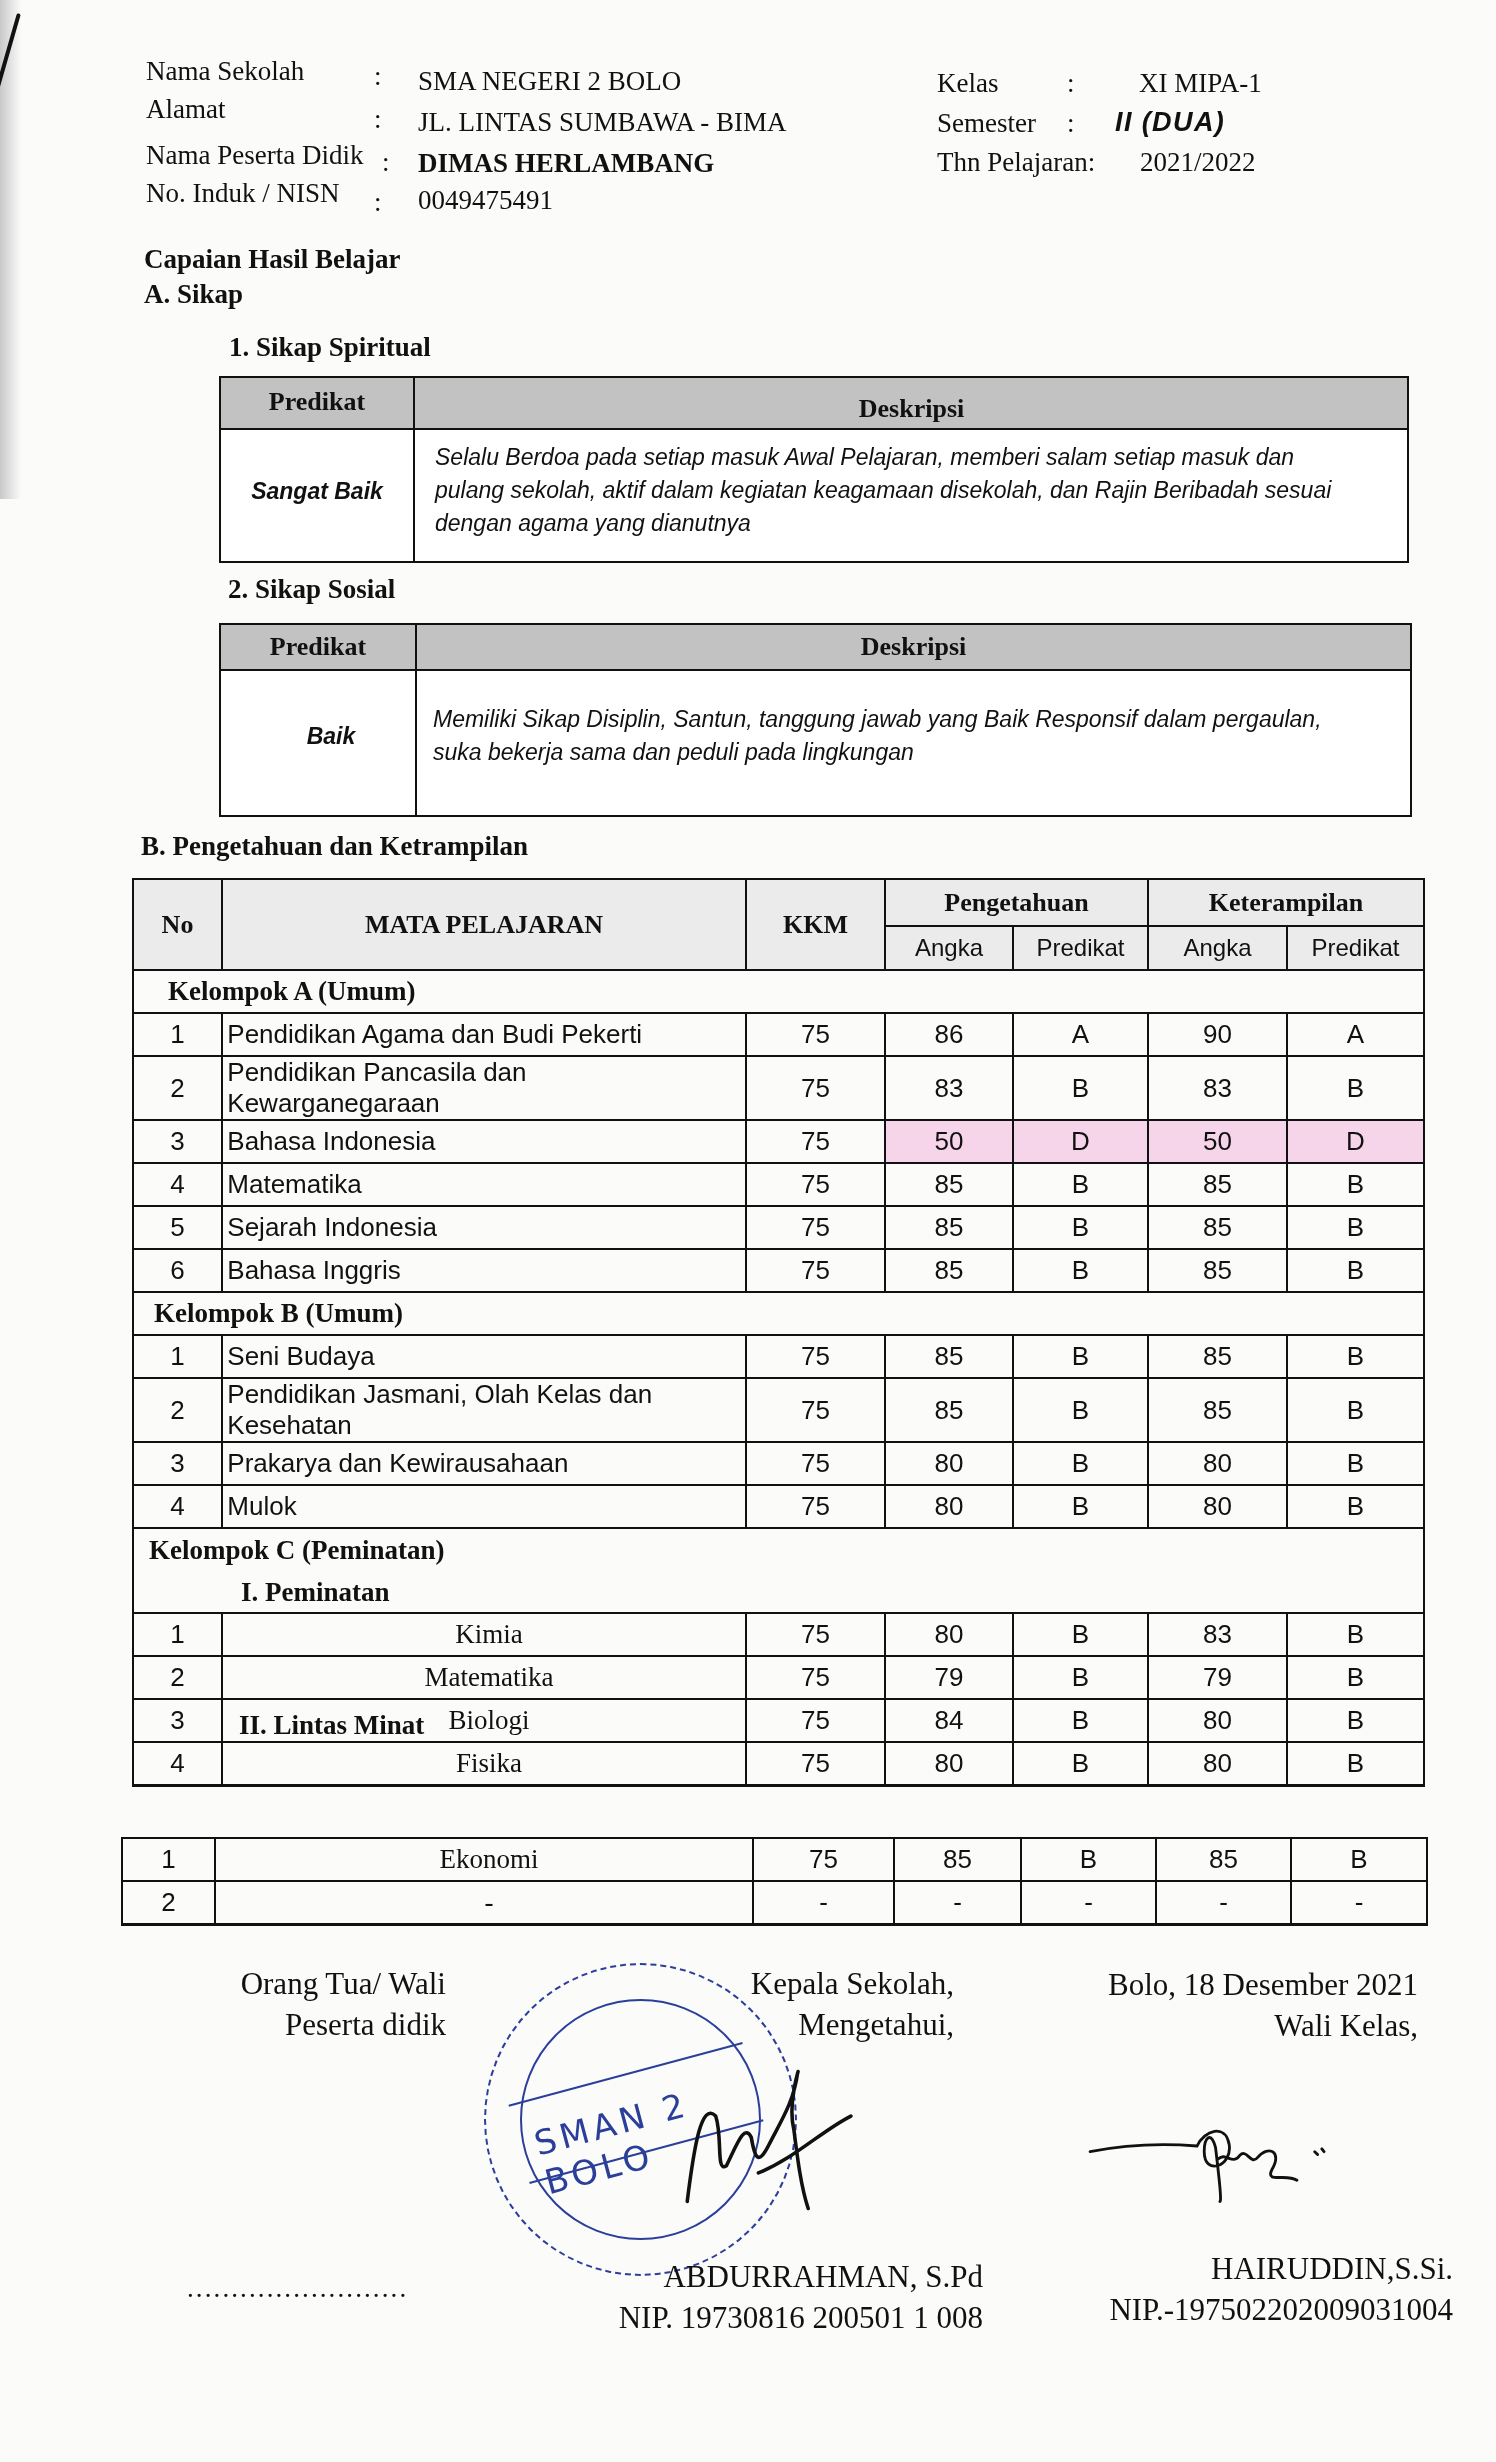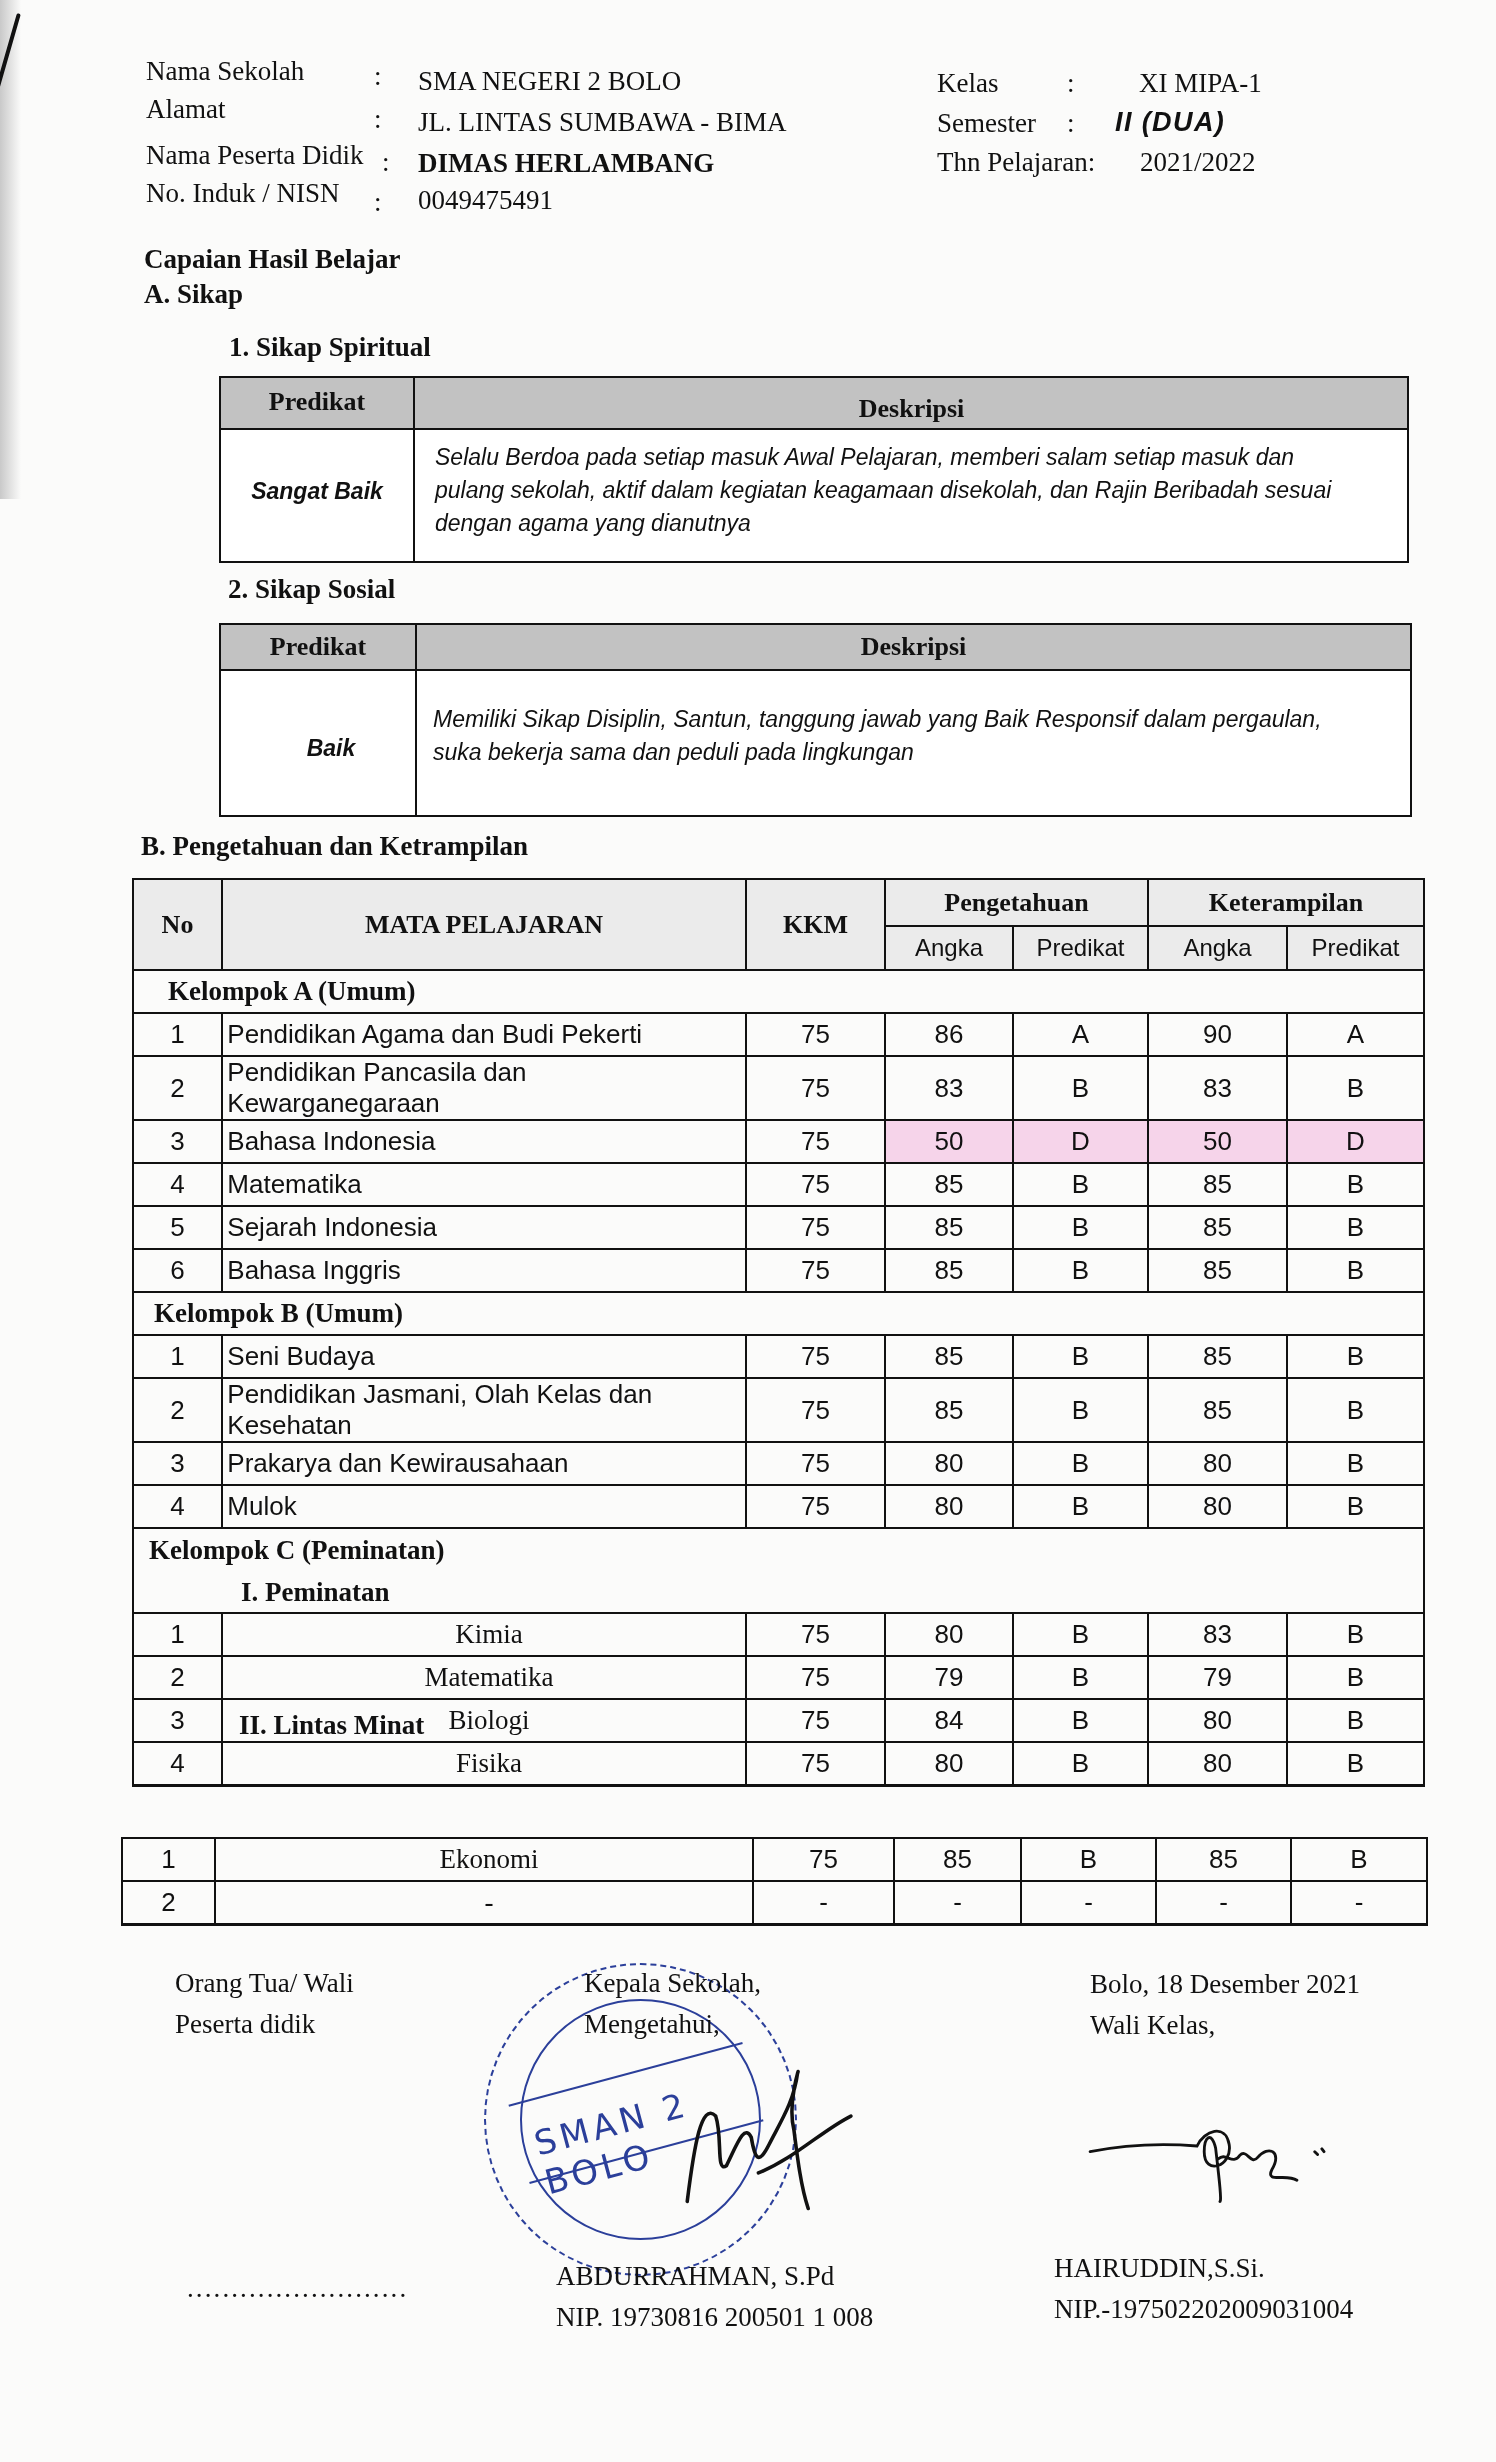--- a/index.html
+++ b/index.html
@@ -39,21 +39,21 @@
   table.g td.serifname { font-family:"Liberation Serif", serif; font-size:27px; text-align:center; padding-left:10px; }
   table.g tr.group td { border-left:2.1px solid #111; border-right:2.1px solid #111; text-align:left; font-family:"Liberation Serif", serif; font-weight:bold; font-size:27px; padding-left:26px; height:43px; }
   table.g tr.group td.sub2 { padding-left:114px; }
   table.g td.pink { background:#f6d4ea; }
   table.g tr.thick td { border-bottom:3.6px solid #111; }
 
   .lintas-title { position:absolute; left:239px; top:1710px; font-weight:bold; font-size:27px; }
   .grid2 { position:absolute; left:121px; top:1837px; width:1305px; }
 
   
-  .sig { position:absolute; font-size:27px; line-height:41px; text-align:left; white-space:nowrap; }
+  .sig { position:absolute; font-size:31px; line-height:41px; text-align:right; white-space:nowrap; }
   .dots { position:absolute; left:187px; top:2273px; font-size:27px; letter-spacing:2.1px; }
 
   .stamp { position:absolute; left:484px; top:1963px; width:313px; height:313px; border-radius:50%;
     border:2.8px dashed #2b3f9a; box-sizing:border-box; }
   .stamp .inner { position:absolute; left:34px; top:34px; right:34px; bottom:34px; border-radius:50%; border:2.1px solid #2b3f9a; }
   .stamp .band { position:absolute; left:28.5px; top:107px; width:242px; height:78px; border-top:2.1px solid #2b3f9a; border-bottom:2.1px solid #2b3f9a; transform:rotate(-15deg); }
   .stamp .txt { position:absolute; left:50px; top:125px; font-family:"DejaVu Sans", sans-serif; font-size:34px; color:#2b3f9a; transform:rotate(-15deg); letter-spacing:4.3px; }
   .stamp .ring { position:absolute; font-family:"DejaVu Sans", sans-serif; font-size:14.2px; color:#2b3f9a; }
 </style>
 </head>
@@ -108,21 +108,21 @@
   </div>
 </div>
 
 <div class="abs sec-title" style="left:228px;top:574px">2. Sikap Sosial</div>
 
 <div class="sikap" style="left:219px;top:623px;width:1193px;height:194px">
   <div class="h" style="height:44px"></div>
   <div class="vline" style="left:194px"></div>
   <div class="th" style="left:0;width:194px;top:7.1px">Predikat</div>
   <div class="th" style="left:196px;right:0;top:7.1px">Deskripsi</div>
-  <div class="pred" style="left:0;width:220px;top:110px">Baik</div>
+  <div class="pred" style="left:0;width:220px;top:98px">Baik</div>
   <div class="desc" style="left:212px;top:78px">
     <div>Memiliki Sikap Disiplin, Santun, tanggung jawab yang Baik  Responsif dalam pergaulan,</div>
     <div>suka bekerja sama dan peduli pada lingkungan</div>
   </div>
 </div>
 
 <div class="abs sec-title" style="left:141px;top:831px">B. Pengetahuan dan Ketrampilan</div>
 
 <div class="grid">
 <table class="g">

